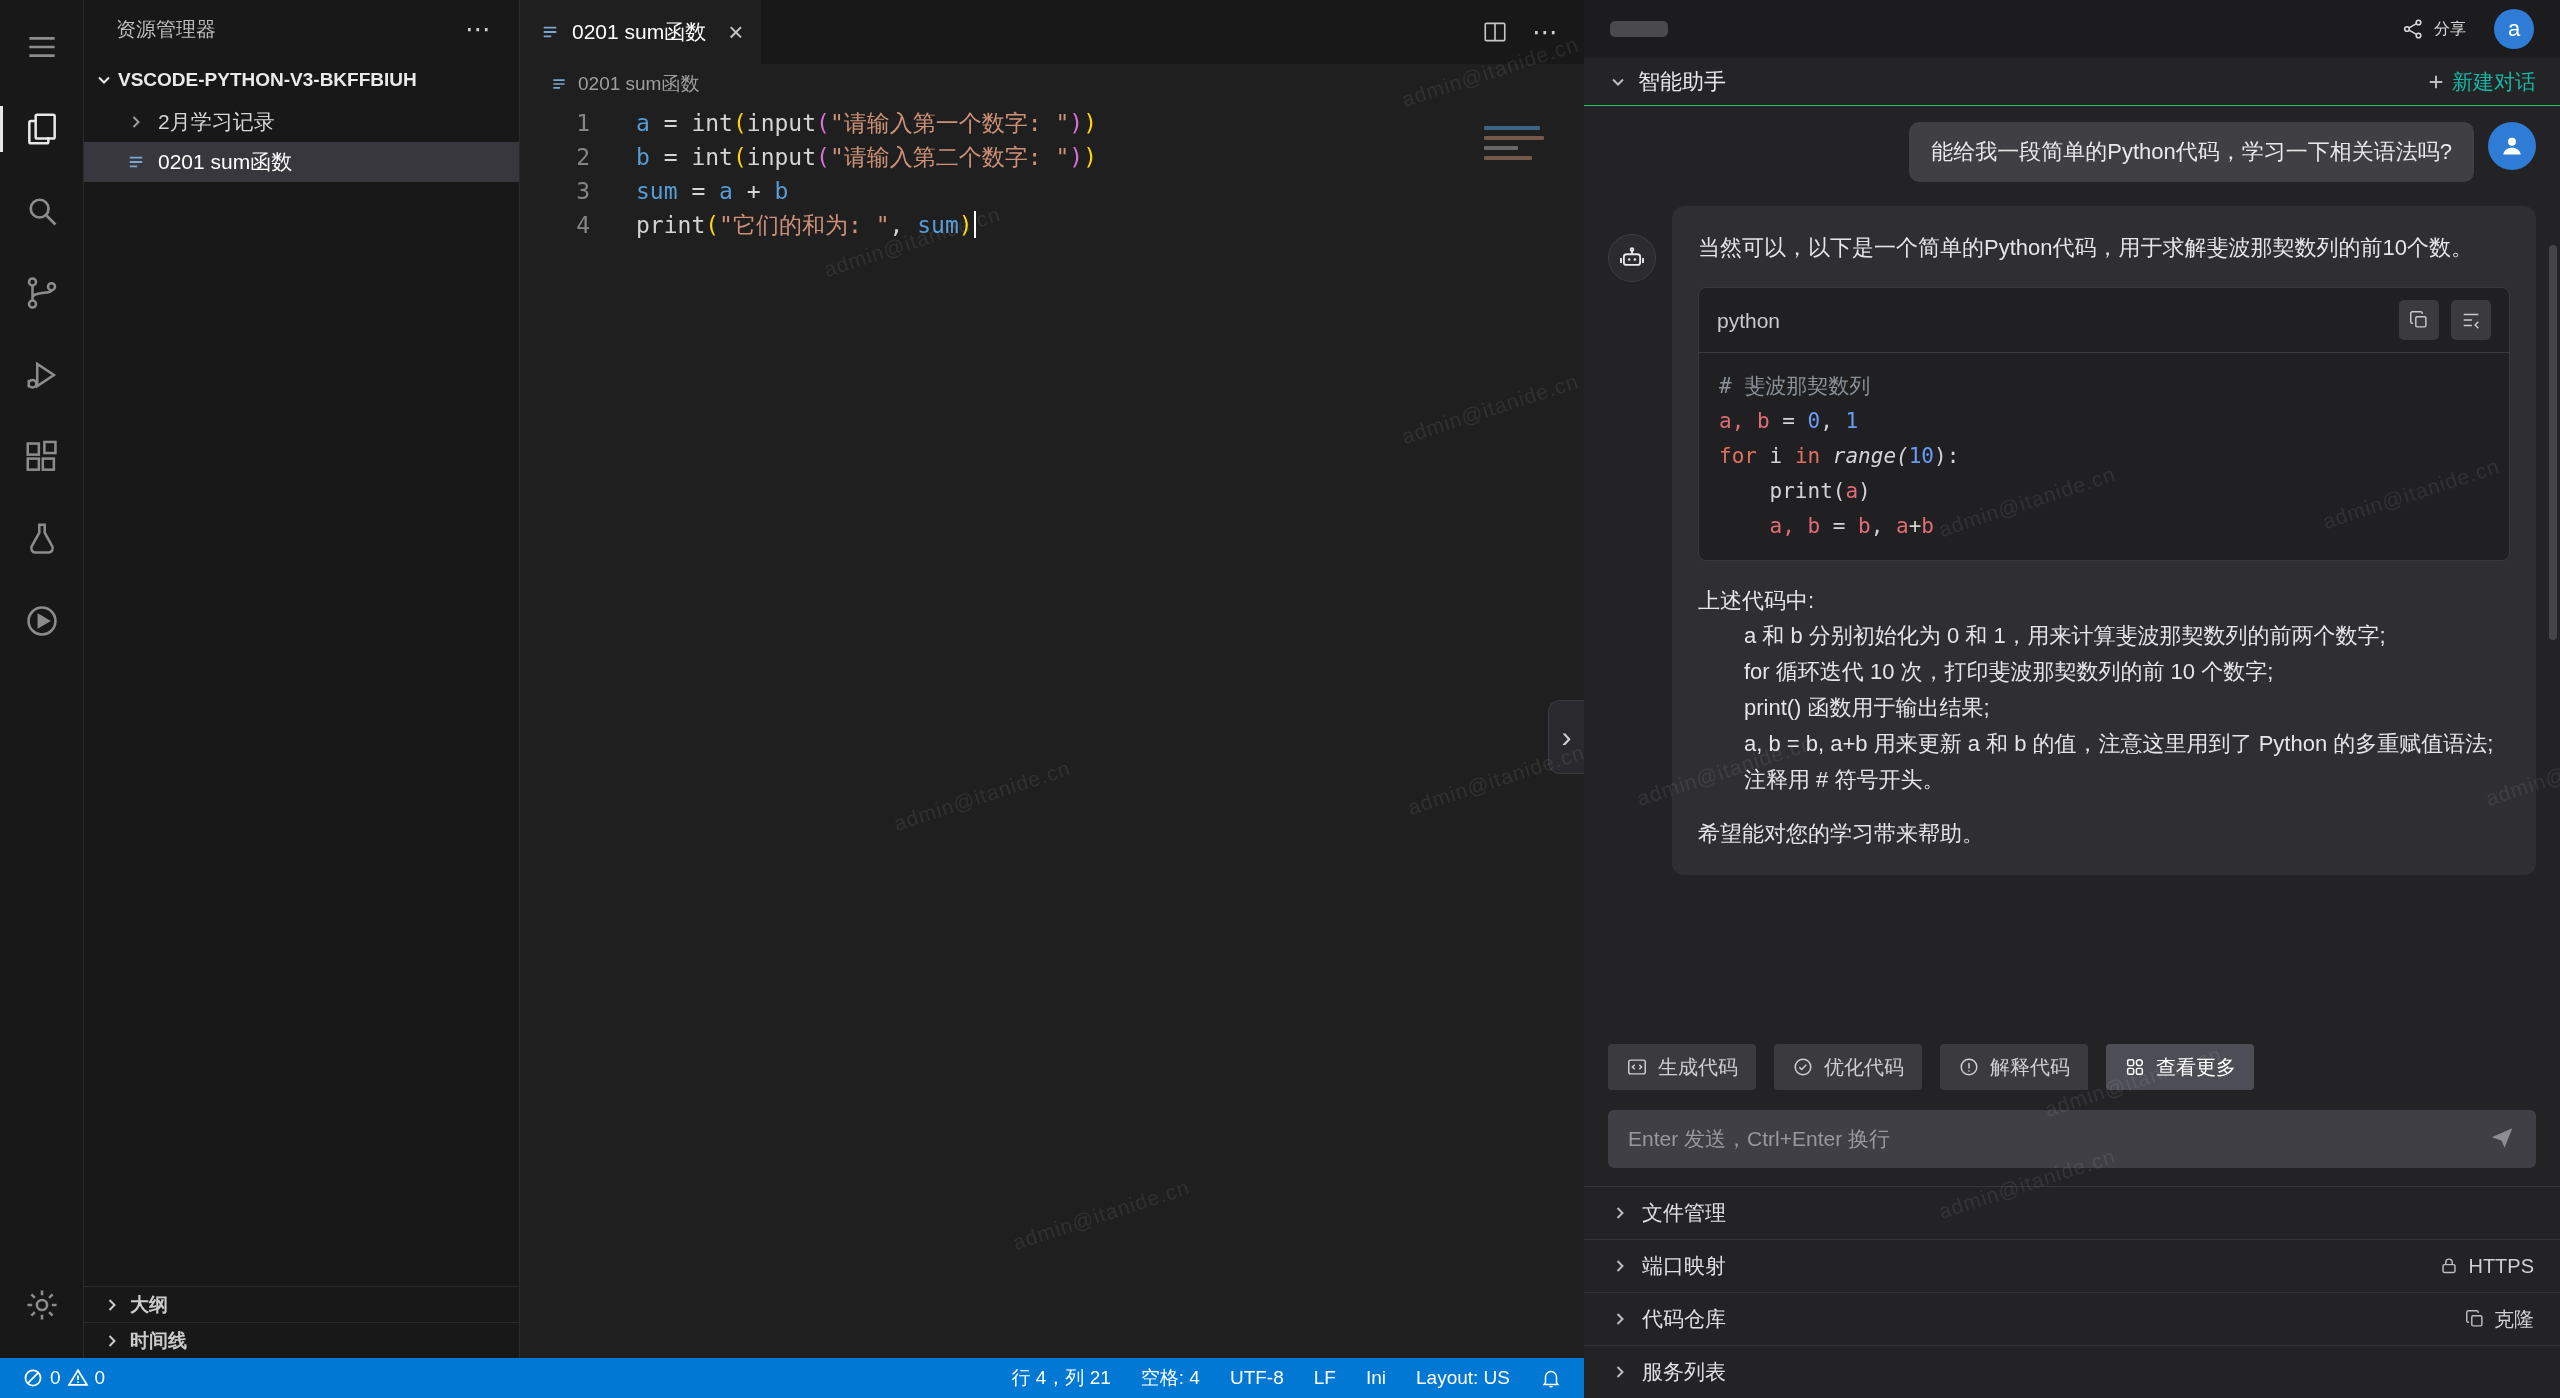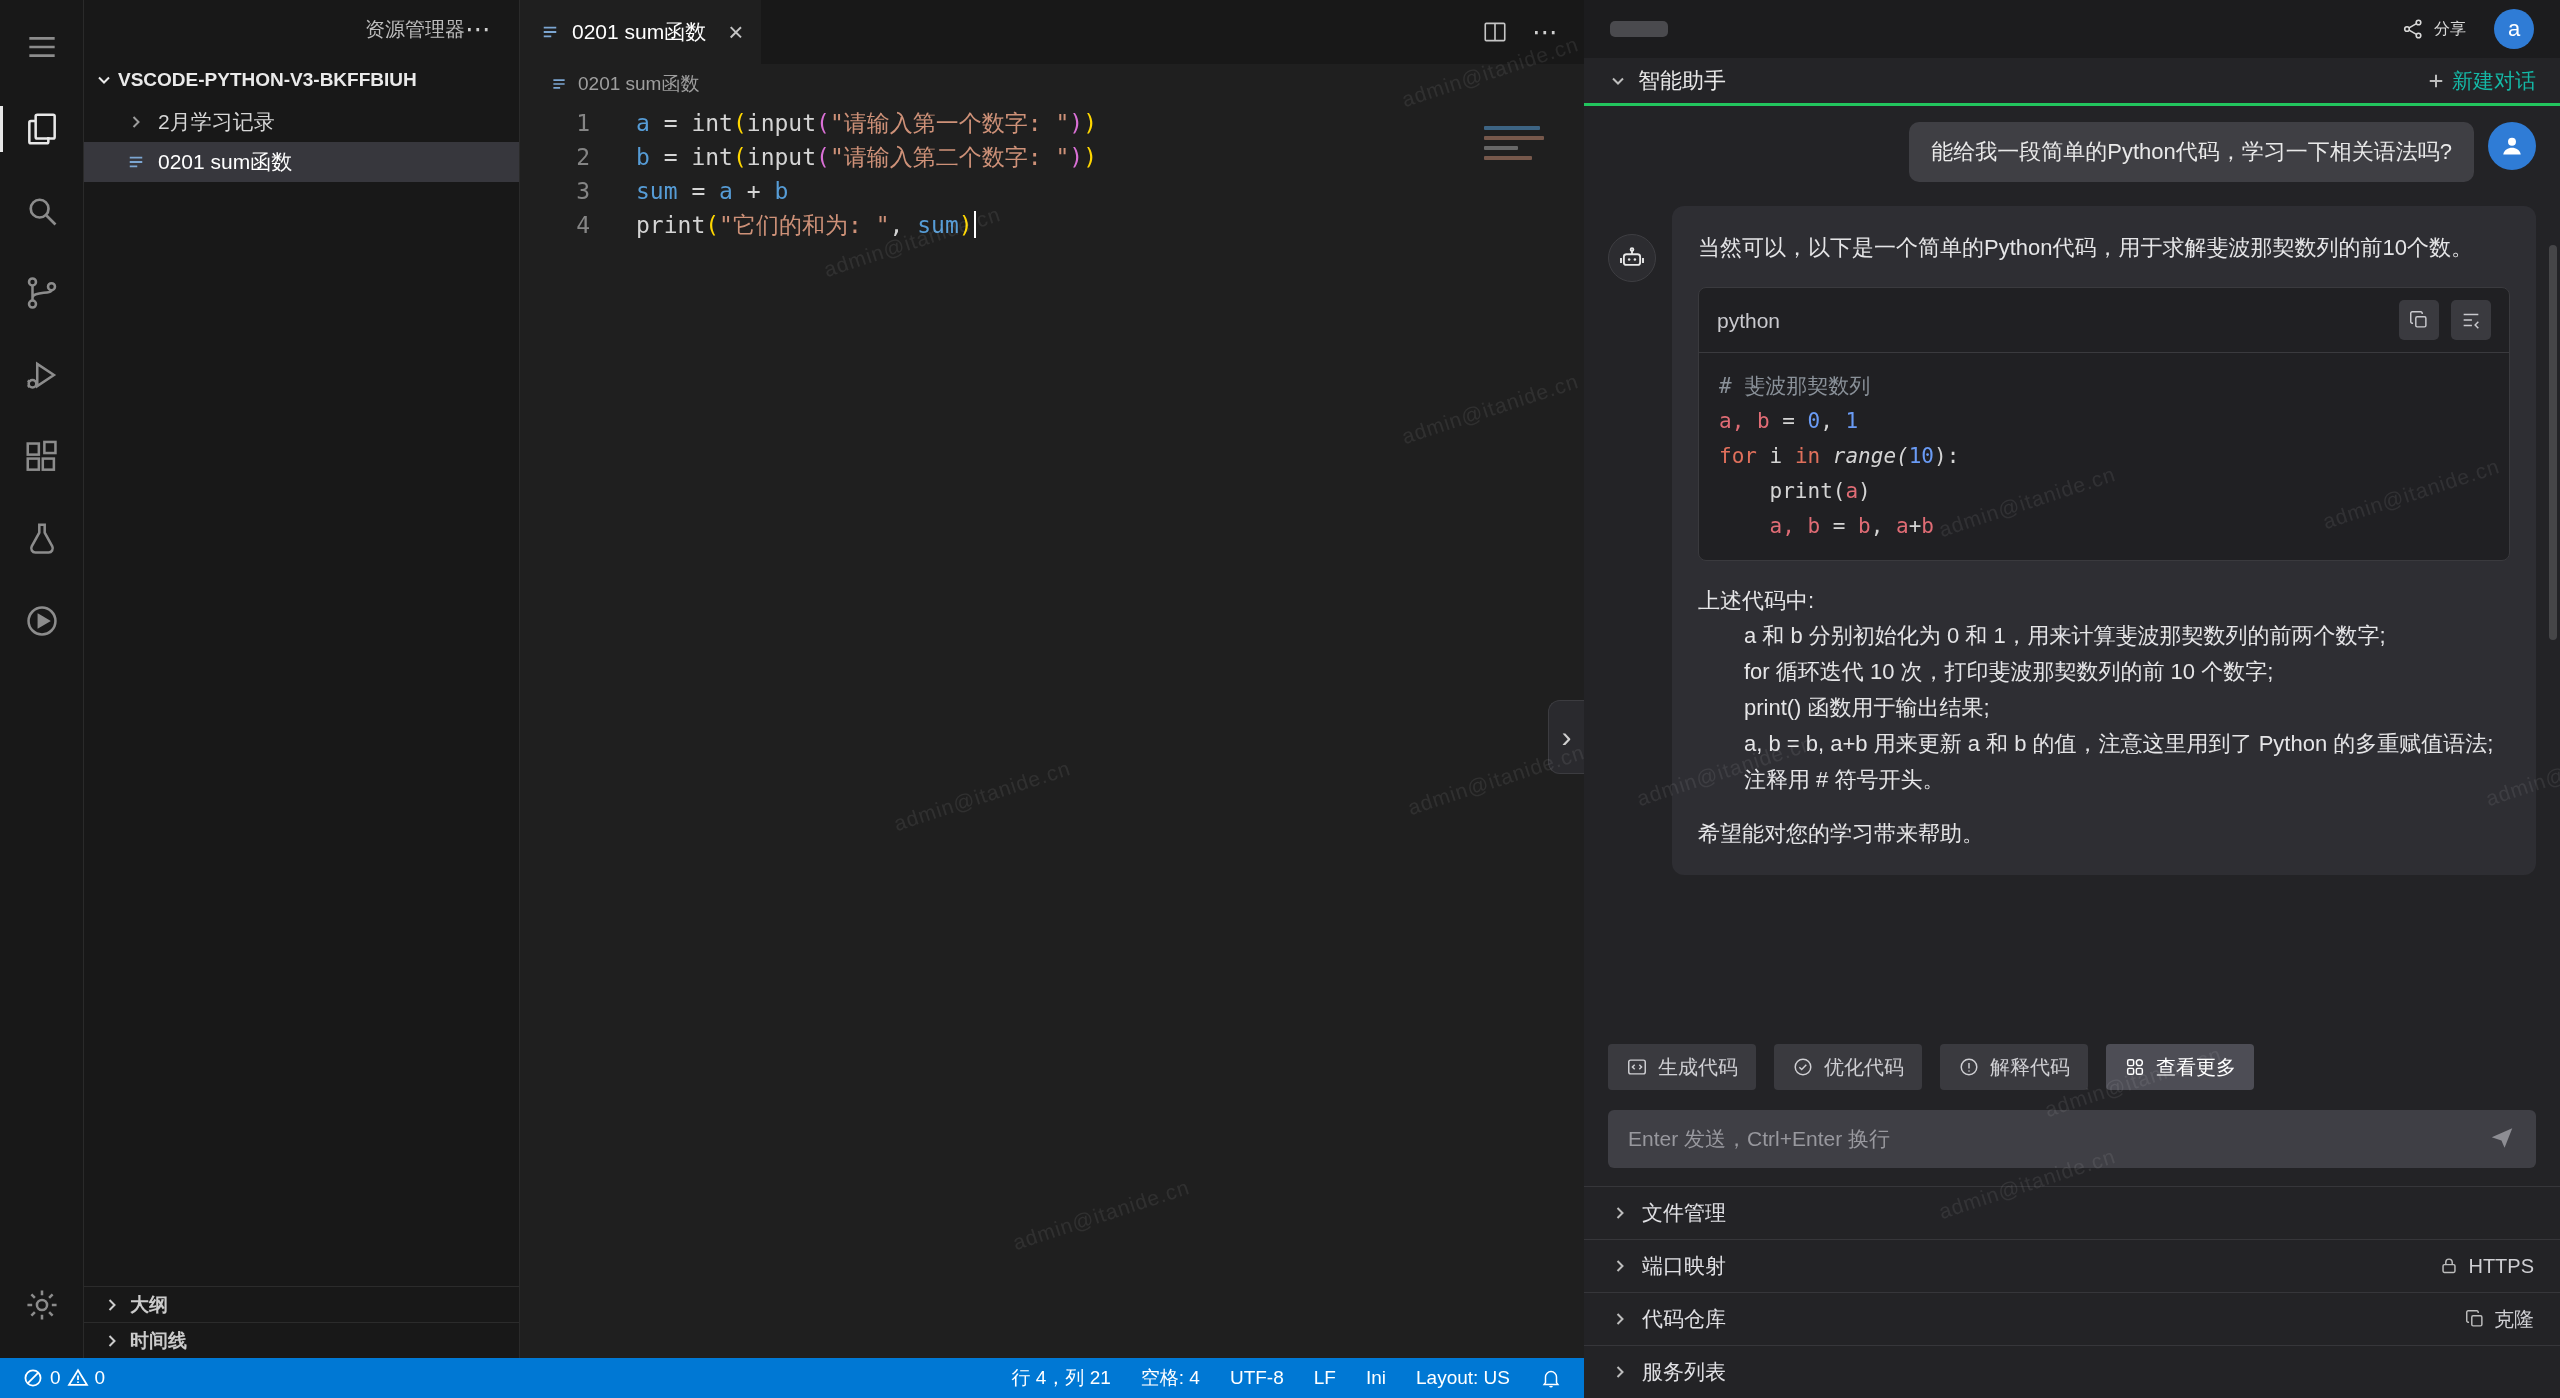--- a/index.html
+++ b/index.html
@@ -10,21 +10,21 @@
   
   .activity-bar{width:84px;background:#181818;border-right:1px solid #2a2a2a;display:flex;flex-direction:column;align-items:center;padding:6px 0 52px 0;}
   .ab-item{position:relative;width:84px;height:82px;display:flex;align-items:center;justify-content:center;color:#8c8c8c;cursor:pointer;}
   .ab-item svg{width:38px;height:38px;}
   .ab-item.active{color:#e7e7e7;}
   .ab-item.active::before{content:"";position:absolute;left:0;top:18px;bottom:18px;width:3px;background:#e7e7e7;}
   .ab-spacer{flex:1;}
 
   
   .sidebar{width:436px;background:#181818;border-right:1px solid #2a2a2a;display:flex;flex-direction:column;padding-bottom:40px;}
-  .sidebar-header{height:58px;flex:none;display:flex;align-items:center;justify-content:flex-end;padding:0 26px 0 32px;color:#bcbcbc;font-size:20px;}
+  .sidebar-header{height:58px;flex:none;display:flex;align-items:center;justify-content:space-between;padding:0 26px 0 32px;color:#bcbcbc;font-size:20px;}
   .more-dots{color:#cfcfcf;font-size:26px;letter-spacing:2px;cursor:pointer;}
   .workspace-row{height:44px;flex:none;display:flex;align-items:center;gap:4px;padding-left:10px;color:#eaeaea;font-weight:700;font-size:19px;cursor:pointer;}
   .workspace-row svg,.tree-row svg,.panel-row svg{width:20px;height:20px;flex:none;}
   .tree-row{height:40px;display:flex;align-items:center;gap:12px;padding-left:42px;color:#d6d6d6;font-size:21px;cursor:pointer;}
   .tree-row.selected{background:#37373d;color:#fff;}
   .t-icon{display:flex;align-items:center;color:#9c9c9c;}
   .t-icon.file-ic{color:#7ca6d2;}
   .sidebar-fill{flex:1;}
   .panel-row{height:36px;flex:none;border-top:1px solid #2b2b2b;display:flex;align-items:center;gap:8px;padding-left:18px;color:#cccccc;font-size:19px;font-weight:700;cursor:pointer;}
 
@@ -47,21 +47,21 @@
   .expand-btn{position:absolute;right:0;top:700px;width:36px;height:74px;background:#2a2a2e;border:1px solid #3c3c40;border-right:none;border-radius:12px 0 0 12px;display:flex;align-items:center;justify-content:center;color:#cfcfcf;font-size:30px;cursor:pointer;z-index:4;}
 
   
   .right-panel{width:976px;background:#232326;display:flex;flex-direction:column;position:relative;}
   .rp-topbar{height:58px;flex:none;background:#1c1c1e;display:flex;align-items:center;padding:0 26px;}
   .drag-handle{width:58px;height:16px;border-radius:5px;background:#4a4a4e;cursor:pointer;}
   .rp-top-right{margin-left:auto;display:flex;align-items:center;gap:28px;}
   .share{display:flex;align-items:center;gap:9px;color:#d8d8d8;font-size:16px;cursor:pointer;}
   .share svg{width:24px;height:24px;}
   .avatar{width:40px;height:40px;border-radius:50%;color:#fff;display:flex;align-items:center;justify-content:center;font-size:22px;cursor:pointer;}
-  .rp-header{height:48px;flex:none;background:#242427;border-bottom:3px solid #22c55e;display:flex;align-items:center;gap:10px;padding:0 24px;color:#e8e8e8;font-size:22px;}
+  .rp-header{height:48px;flex:none;background:#242427;border-bottom:1px solid #22c55e;display:flex;align-items:center;gap:10px;padding:0 24px;color:#e8e8e8;font-size:22px;}
   .rp-header svg{width:20px;height:20px;color:#bdbdbd;}
   .new-chat{margin-left:auto;display:flex;align-items:center;gap:6px;font-size:21px;color:#14b8a6;cursor:pointer;}
   .new-chat svg{width:20px;height:20px;}
   .chat{flex:1;overflow:hidden;padding:16px 24px 0 24px;}
   .user-row{display:flex;justify-content:flex-end;align-items:flex-start;gap:14px;}
   .bubble-user{background:#3f3f44;border-radius:10px;padding:14px 22px;color:#e9e9e9;font-size:22px;max-width:720px;line-height:32px;}
   .user-avatar,.ai-avatar{width:48px;height:48px;border-radius:50%;flex:none;display:flex;align-items:center;justify-content:center;}
   .ai-avatar{background:#2c2c30;border:1px solid #3e3e42;margin-top:28px;}
   .ai-row{display:flex;align-items:flex-start;gap:16px;margin-top:24px;}
   .bubble-ai{background:#2e2e33;border-radius:12px;padding:24px 26px;color:#e5e5e7;font-size:22px;line-height:35px;flex:1;}

